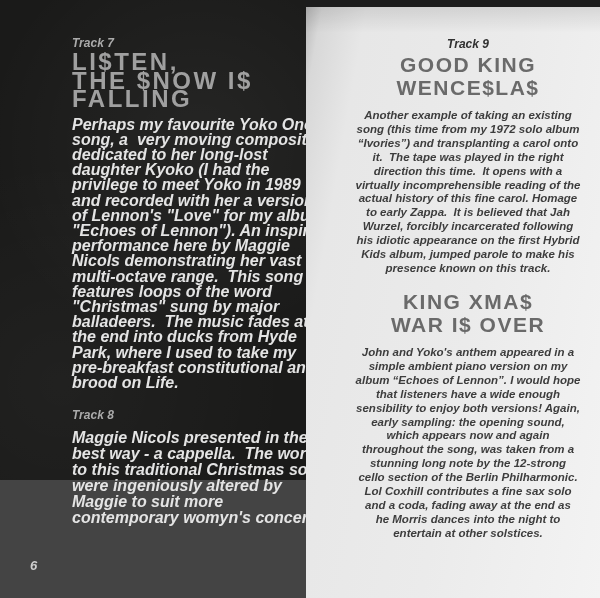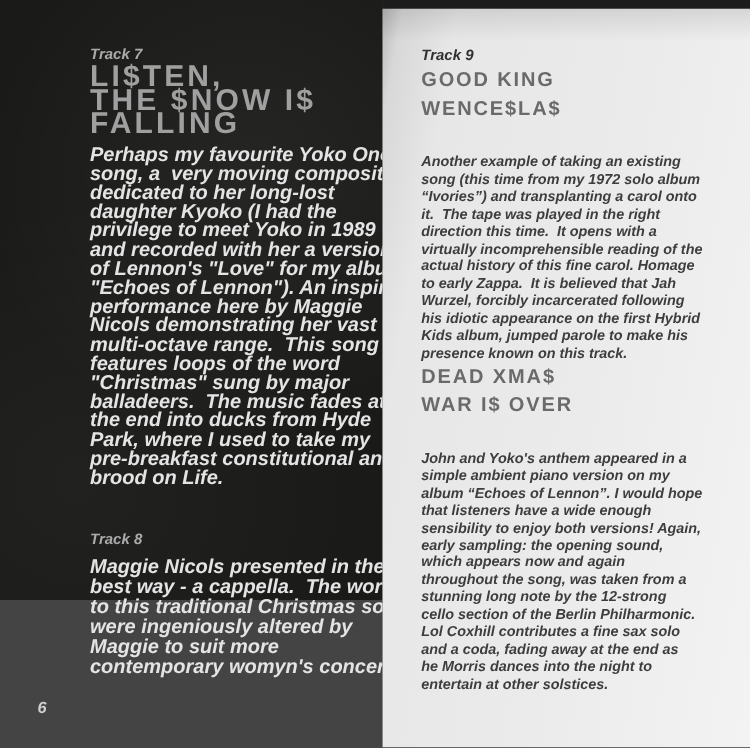--- a/index.html
+++ b/index.html
@@ -10,21 +10,21 @@
   
   .page-left{
     position:absolute;left:0;top:0;width:306px;height:480px;
     background:
       radial-gradient(circle at 65% 30%, rgba(255,255,255,0.05), rgba(0,0,0,0) 55%),
       radial-gradient(circle at 20% 80%, rgba(255,255,255,0.03), rgba(0,0,0,0) 50%),
       #1a1a19;
   }
   .track{position:absolute;}
   .t7{top:36px;left:72px;width:240px;}
-  .t8{top:408px;left:72px;width:244px;margin-top:16px;}
+  .t8{top:408px;left:72px;width:244px;}
   .tlabel{
     font-size:12px;line-height:14px;font-weight:bold;font-style:italic;
     color:#ababab;white-space:pre;
   }
   .ttitle{
     margin:3px 0 0 0;font-size:24px;line-height:18.5px;font-weight:bold;
     letter-spacing:2.5px;color:#a0a0a0;white-space:pre;
     transform-origin:left top;
   }
   .t8 .ttitle{line-height:22px;}
@@ -41,29 +41,30 @@
   .page-right{
     position:absolute;left:306px;top:0;width:294px;height:598px;
     background:#1c1c1c;
   }
   .top-band{position:absolute;left:0;top:0;width:294px;height:7px;background:#1c1c1c;}
   .paper{
     position:absolute;left:0;top:7px;width:294px;height:591px;
     background:
       linear-gradient(180deg, rgba(0,0,0,0.10) 0, rgba(0,0,0,0) 26px),
       linear-gradient(100deg, #b9b9b9 0px, #d8d8d8 16px, #e7e7e7 60px, #ebebeb 55%, #f3f3f3 100%);
+    text-align: center;
   }
   .t9{top:31px;left:31px;width:262px;}
   .t10{top:281px;left:31px;width:262px;}
   .page-right .tlabel{color:#303030;font-size:12px;line-height:13px;}
   .page-right .ttitle{
-    margin-top:2px;font-size:16px;line-height:23px;letter-spacing:1.5px;color:#6a6a6a;
+    margin-top:2px;font-size:21px;line-height:23px;letter-spacing:1.5px;color:#6a6a6a;
   }
   .page-right .tbody{
-    margin-top:25px;font-size:11.5px;line-height:13.9px;color:#3d3d3d;font-weight:bold;
+    margin-top:10px;font-size:11.5px;line-height:13.9px;color:#3d3d3d;font-weight:bold;
   }
 </style>
 </head>
 <body>
 
 <div class="spread">
 
   <section class="page-left">
 
     <article class="track t7">
@@ -120,21 +121,21 @@
 virtually incomprehensible reading of the
 actual history of this fine carol. Homage
 to early Zappa.  It is believed that Jah
 Wurzel, forcibly incarcerated following
 his idiotic appearance on the first Hybrid
 Kids album, jumped parole to make his
 presence known on this track.</p>
       </article>
 
       <article class="track t10">
-        <h2 class="ttitle">DEAD XMA$
+        <h2 class="ttitle">KING XMA$
 WAR I$ OVER</h2>
         <p class="tbody">John and Yoko's anthem appeared in a
 simple ambient piano version on my
 album “Echoes of Lennon”. I would hope
 that listeners have a wide enough
 sensibility to enjoy both versions! Again,
 early sampling: the opening sound,
 which appears now and again
 throughout the song, was taken from a
 stunning long note by the 12-strong

